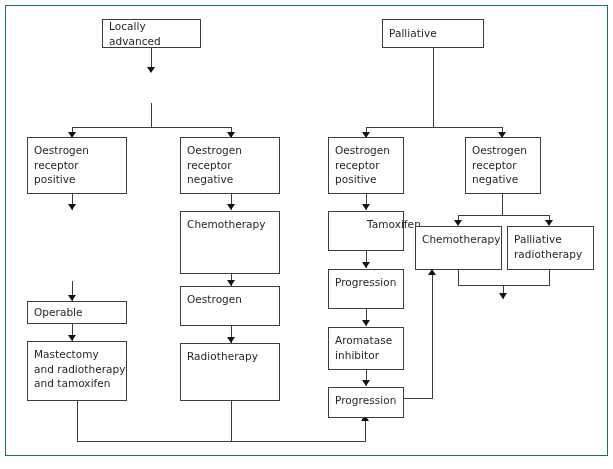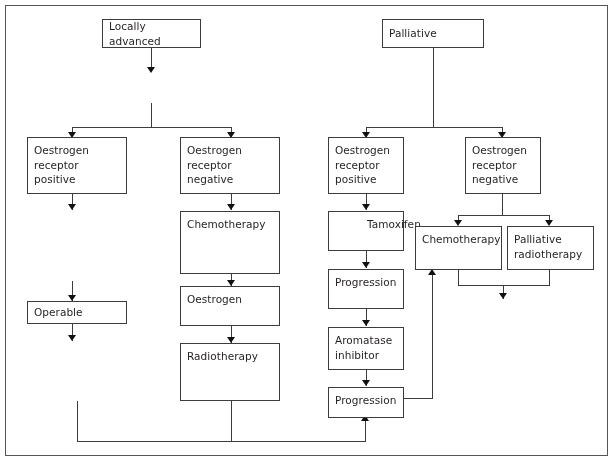--- a/index.html
+++ b/index.html
@@ -97,20 +97,23 @@
     <div class="arrow down" style="left:221px; top:274px;"></div>
 
     <div class="node vcenter" style="left:21px; top:295px; width:100px; height:23px;text-align:right;">Operable</div>
     <div class="node" style="left:174px; top:280px; width:100px; height:40px;">Oestrogen</div>
 
     <div class="edge v" style="left:66px; top:318px; height:17px;"></div>
     <div class="arrow down" style="left:62px; top:329px;"></div>
     <div class="edge v" style="left:225px; top:320px; height:17px;"></div>
     <div class="arrow down" style="left:221px; top:331px;"></div>
 
+    <div class="node" style="left:21px; top:335px; width:100px; height:60px;">Mastectomy
+and radiotherapy
+and tamoxifen</div>
     <div class="node" style="left:174px; top:337px; width:100px; height:58px;">Radiotherapy</div>
 
     <div class="edge v" style="left:71px; top:395px; height:41px;"></div>
     <div class="edge v" style="left:225px; top:395px; height:41px;"></div>
     <div class="edge h" style="left:71px; top:435px; width:289px;"></div>
     <div class="edge v" style="left:359px; top:415px; height:21px;"></div>
     <div class="arrow up" style="left:355px; top:409px;"></div>
 
     <div class="node vcenter" style="left:376px; top:13px; width:102px; height:29px;">Palliative</div>
 

